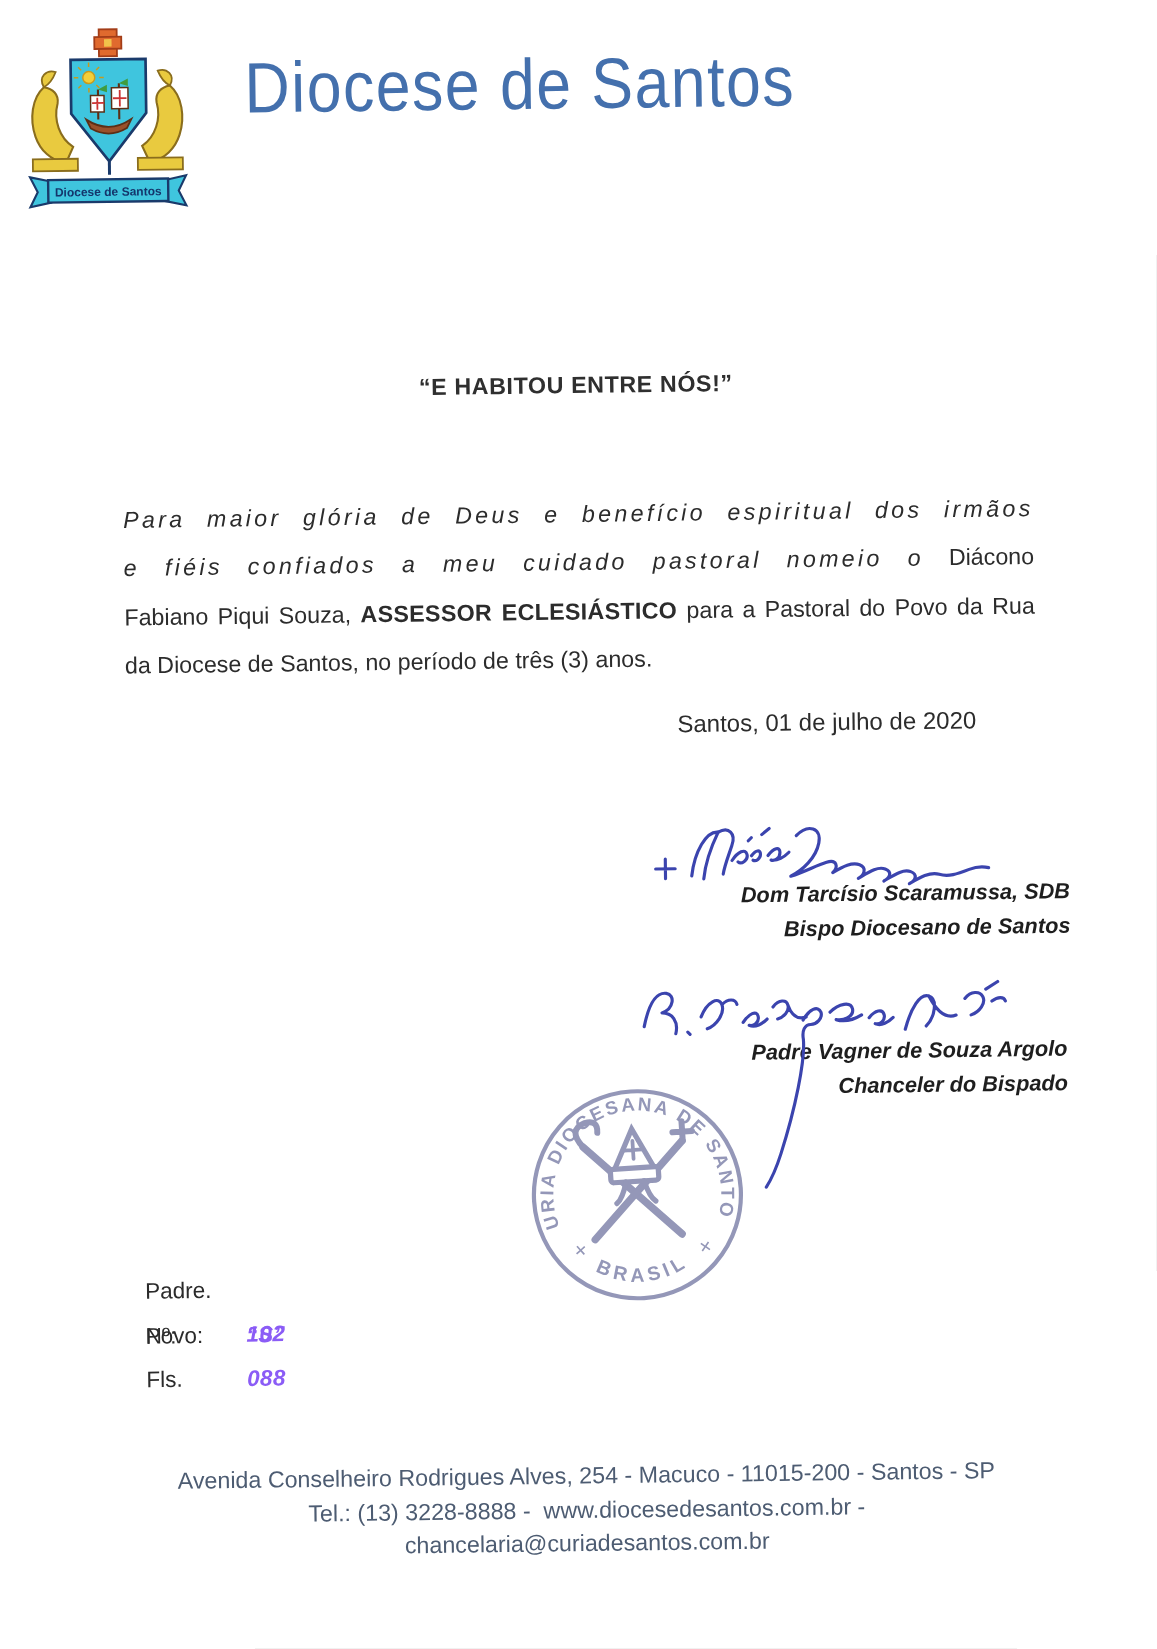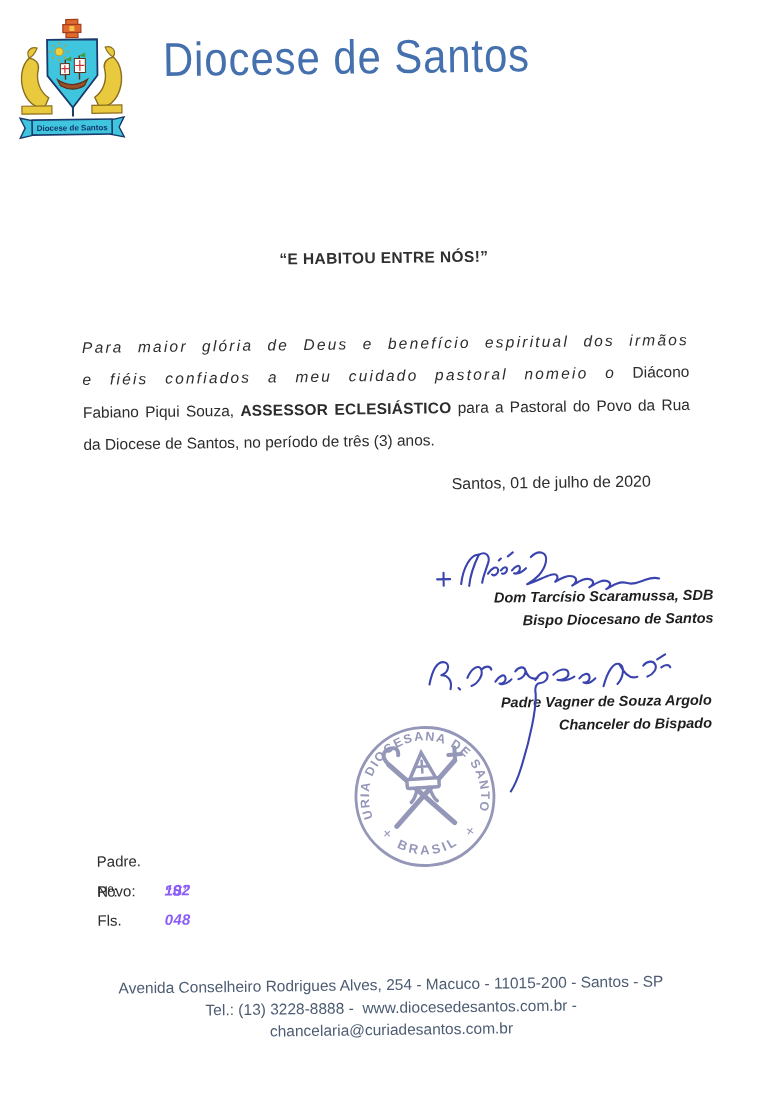--- a/index.html
+++ b/index.html
@@ -186,21 +186,21 @@
       <div class="row">
         <span class="lbl">Padre. Nº:</span>
         <span class="val">102</span>
       </div>
       <div class="row">
         <span class="lbl">Povo:</span>
         <span class="val">“S”</span>
       </div>
       <div class="row">
         <span class="lbl">Fls.</span>
-        <span class="val">048</span>
+        <span class="val">088</span>
       </div>
     </div>
 
     <div class="footer">
       <p>Avenida Conselheiro Rodrigues Alves, 254 - Macuco - 11015-200 - Santos - SP</p>
       <p>Tel.: (13) 3228-8888 -  www.diocesedesantos.com.br -</p>
       <p>chancelaria@curiadesantos.com.br</p>
     </div>
 
   </div>

